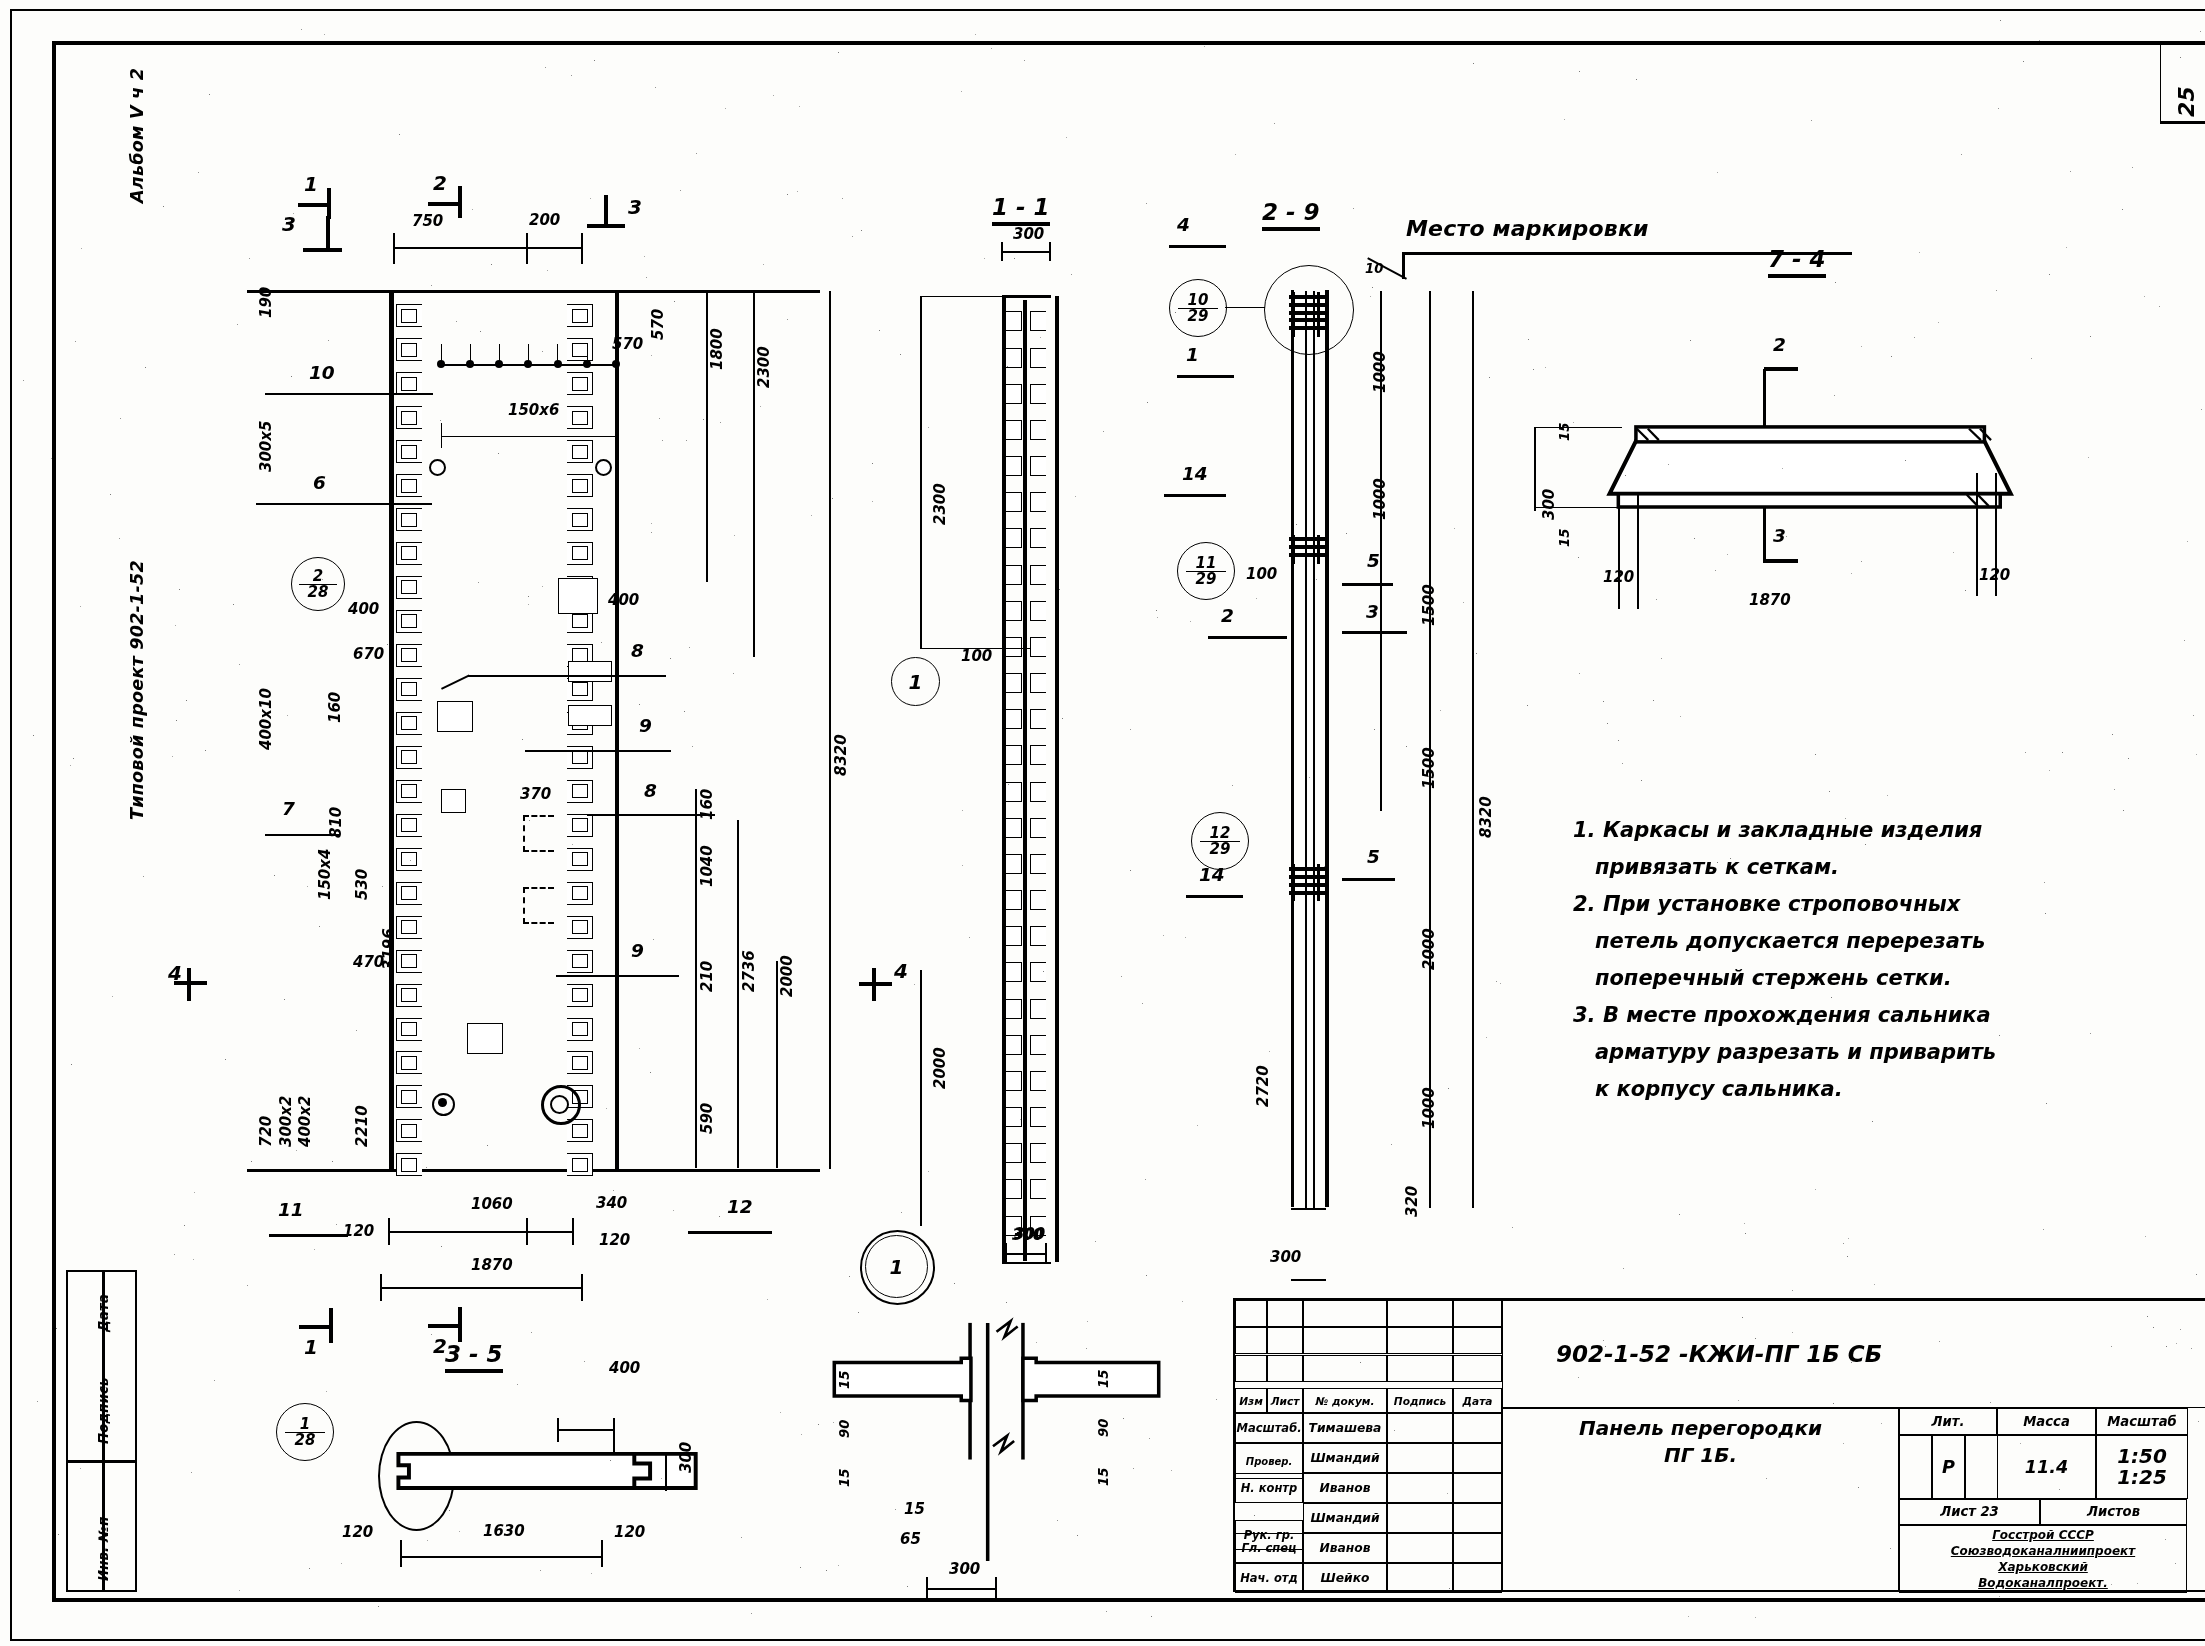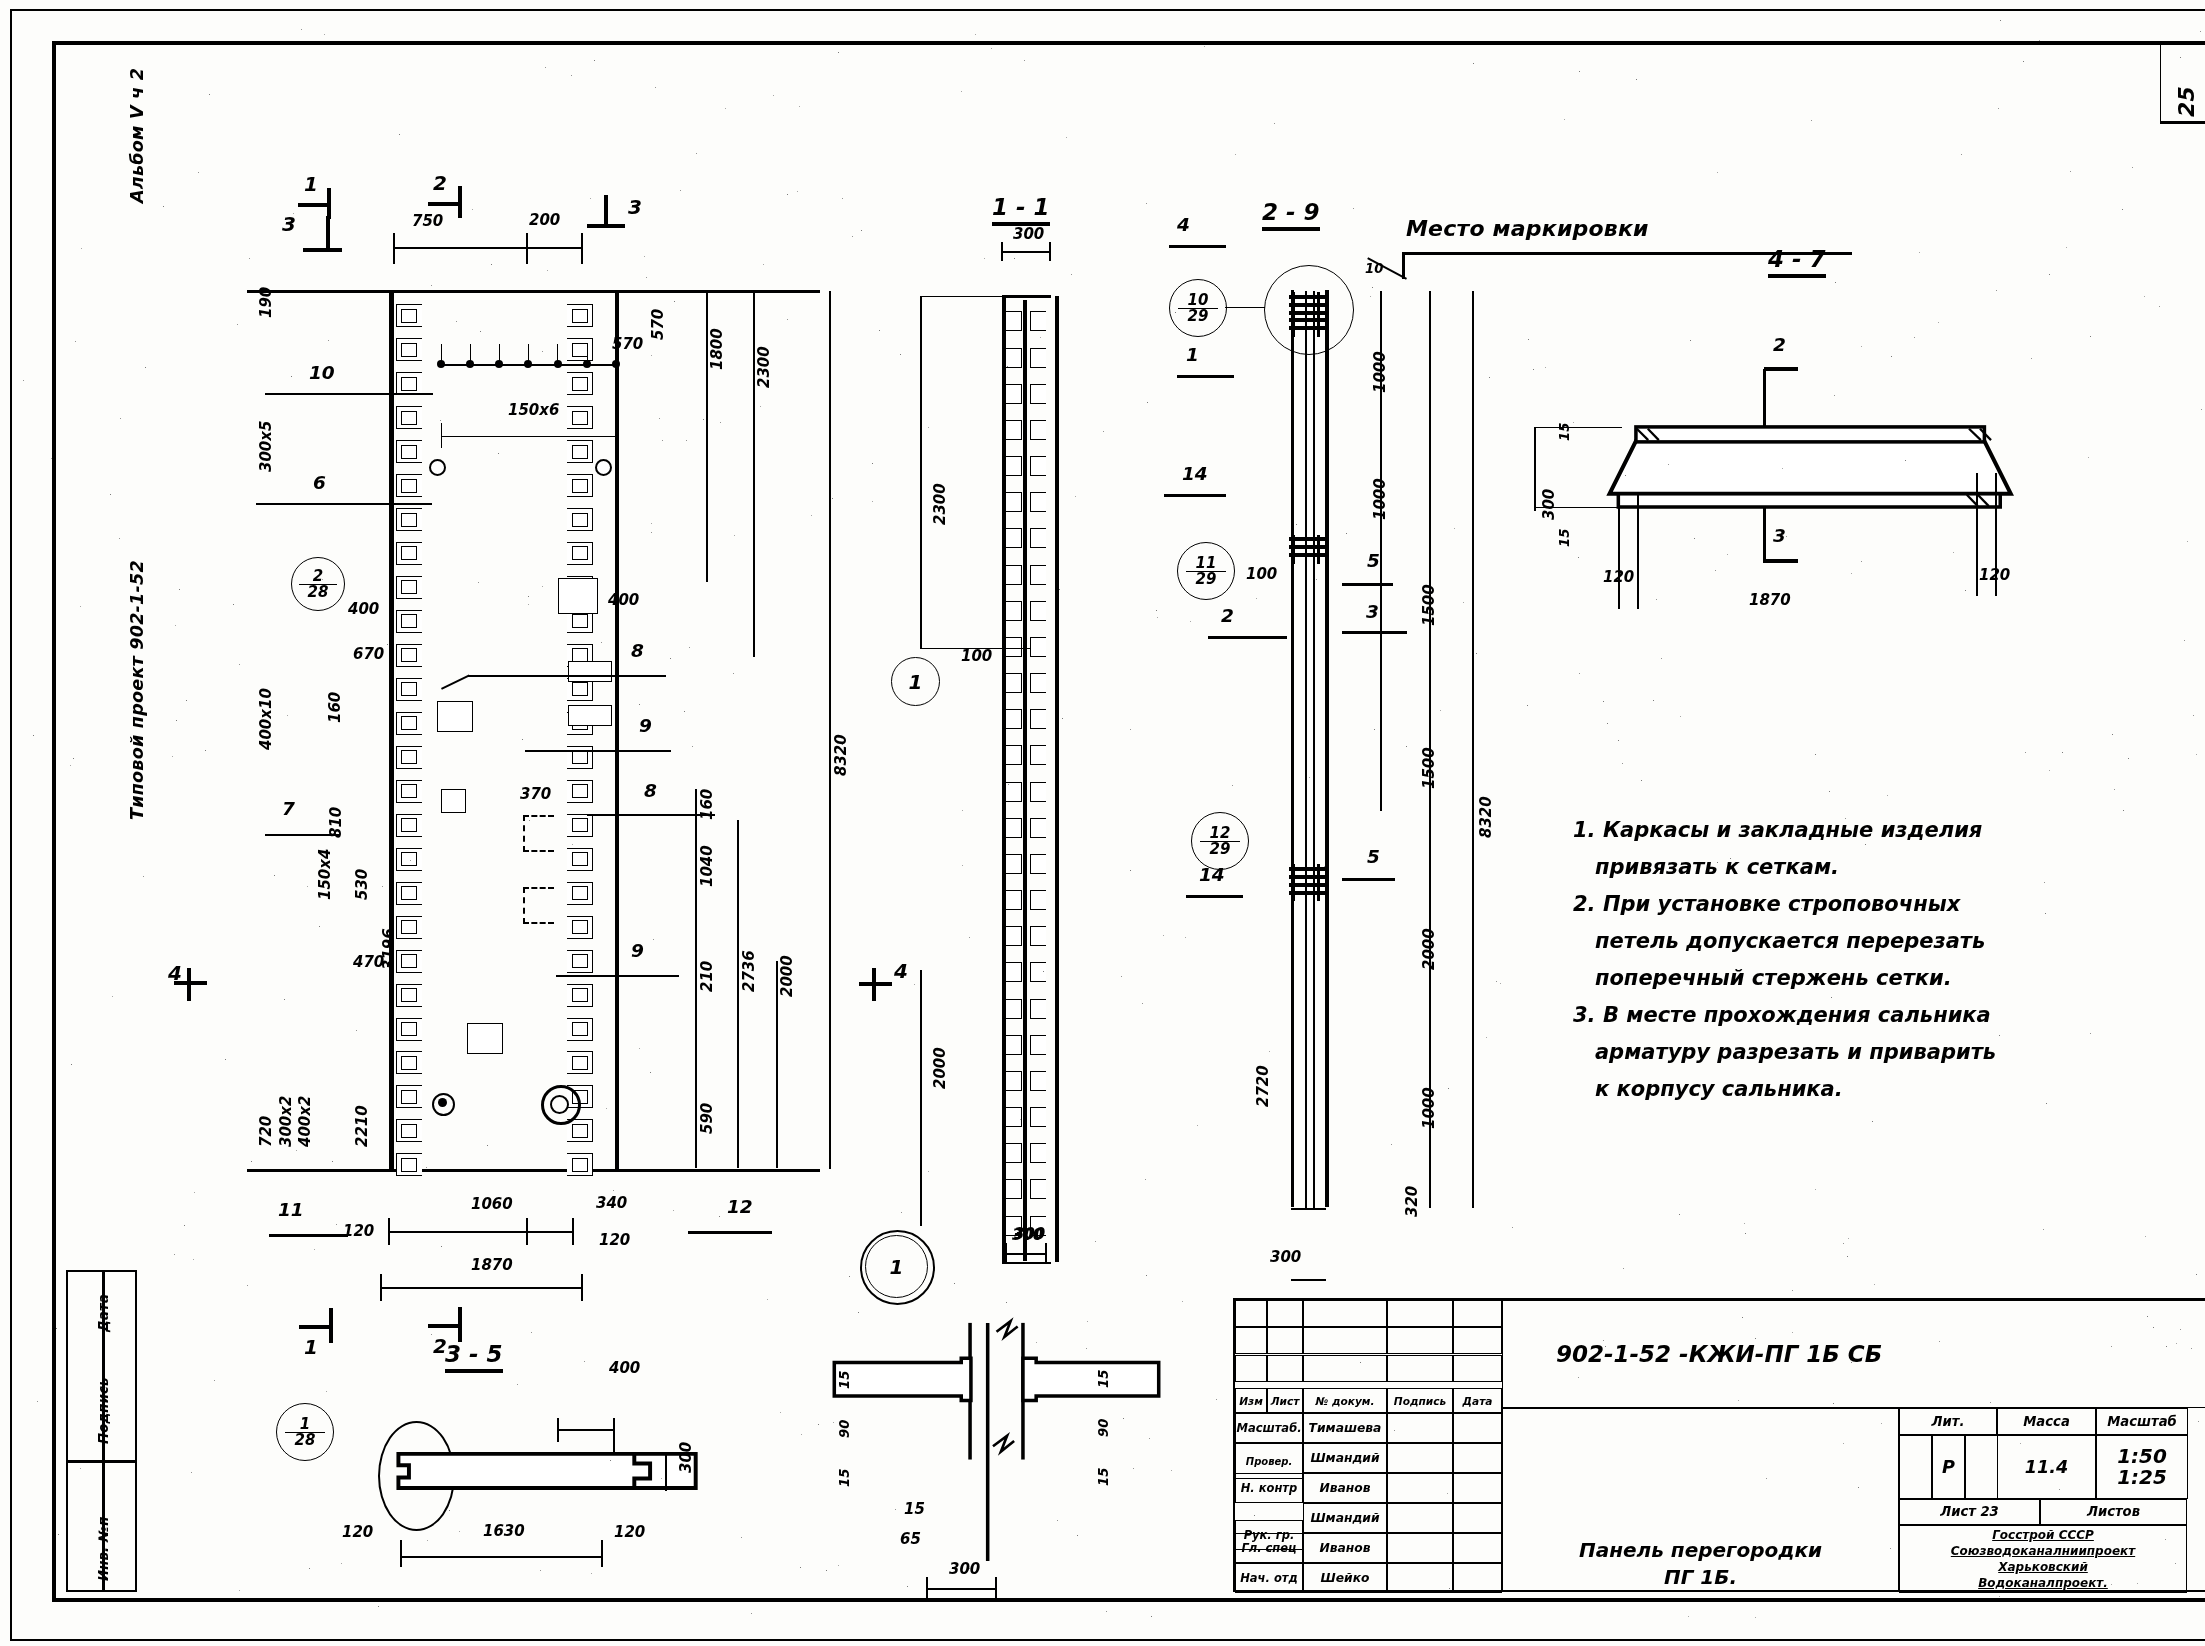--- a/index.html
+++ b/index.html
@@ -546,21 +546,21 @@
   <div class="abs dim vt" style="left:1420px;top:970px;">2000</div>
   <div class="abs dim vt" style="left:1420px;top:1129px;">1000</div>
   <div class="abs dim vt" style="left:1254px;top:1107px;">2720</div>
   <div class="abs dim vt" style="left:1477px;top:838px;">8320</div>
   <div class="thin" style="left:1472px;top:291px;width:1.8px;height:917px;"></div>
   <div class="abs dim vt" style="left:1403px;top:1217px;">320</div>
   <div class="abs dim" style="left:1270px;top:1248px;">300</div>
   <div class="thin" style="left:1291px;top:1279px;width:35px;height:2.2px;"></div>
   <div class="thin" style="left:1291px;top:1208px;width:35px;height:2.2px;"></div>
 
-  <div class="vtitle" style="left:1768px;top:246px;">4 - 7</div>
+  <div class="vtitle" style="left:1768px;top:246px;">7 - 4</div>
   <div class="abs lbl" style="left:1773px;top:334px;">2</div>
   <div class="thin" style="left:1764px;top:367px;width:34px;height:3.5px;"></div>
   <div class="thin" style="left:1763px;top:369px;width:2.6px;height:57px;"></div>
   <div class="abs lbl" style="left:1773px;top:525px;">3</div>
   <div class="thin" style="left:1764px;top:559px;width:34px;height:3.5px;"></div>
   <div class="thin" style="left:1763px;top:507px;width:2.6px;height:56px;"></div>
 
   <svg class="abs" style="left:1570px;top:419px;" width="468" height="132" viewBox="0 0 1060 300">
     <polygon points="148,50 940,50 1000,170 88,170" fill="#fff" stroke="#000" stroke-width="9"></polygon>
     <rect x="148" y="18" width="792" height="34" fill="#fff" stroke="#000" stroke-width="8"></rect>
@@ -689,21 +689,21 @@
       <div class="c" style="left: 218px; top: 203px; width: 49px; height: 30px; font-size: 11.5px;"></div>
       <div class="c" style="left: 0px; top: 233px; width: 68px; height: 30px; font-size: 11.5px;">Гл. спец</div>
       <div class="c" style="left: 68px; top: 233px; width: 84px; height: 30px; font-size: 12.3px;">Иванов</div>
       <div class="c" style="left: 152px; top: 233px; width: 66px; height: 30px; font-size: 11.5px;"></div>
       <div class="c" style="left: 218px; top: 233px; width: 49px; height: 30px; font-size: 11.5px;"></div>
       <div class="c" style="left: 0px; top: 263px; width: 68px; height: 30px; font-size: 11.5px;">Нач. отд</div>
       <div class="c" style="left: 68px; top: 263px; width: 84px; height: 30px; font-size: 12.3px;">Шейко</div>
       <div class="c" style="left: 152px; top: 263px; width: 66px; height: 30px; font-size: 11.5px;"></div>
       <div class="c" style="left: 218px; top: 263px; width: 49px; height: 30px; font-size: 11.5px;"></div>
       <div class="c" style="left: 267px; top: 0px; width: 727px; height: 108px; font-size: 23px; justify-content: flex-start; padding-left: 53px;">902-1-52  -КЖИ-ПГ 1Б   СБ</div>
-      <div class="c" style="left: 267px; top: 108px; width: 397px; height: 184px; flex-direction: column; font-size: 20px; line-height: 27px; justify-content: flex-end; padding-top: 16px;">
+      <div class="c" style="left: 267px; top: 108px; width: 397px; height: 184px; flex-direction: column; font-size: 20px; line-height: 27px; justify-content: flex-start; padding-top: 6px;">
         <div>Панель перегородки</div>
         <div>ПГ 1Б.</div>
       </div>
       <div class="c" style="left: 664px; top: 108px; width: 98px; height: 26.5px; font-size: 13.2px;">Лит.</div>
       <div class="c" style="left: 762px; top: 108px; width: 99px; height: 26.5px; font-size: 13.2px;">Масса</div>
       <div class="c" style="left: 861px; top: 108px; width: 92px; height: 26.5px; font-size: 13.2px;">Масштаб</div>
       <div class="c" style="left: 664px; top: 135px; width: 33px; height: 64px; font-size: 11.5px;"></div>
       <div class="c" style="left: 697px; top: 135px; width: 33px; height: 64px; font-size: 17.6px;">Р</div>
       <div class="c" style="left: 730px; top: 135px; width: 33px; height: 64px; font-size: 11.5px;"></div>
       <div class="c" style="left: 762px; top: 135px; width: 99px; height: 64px; font-size: 17.6px;">11.4</div>

